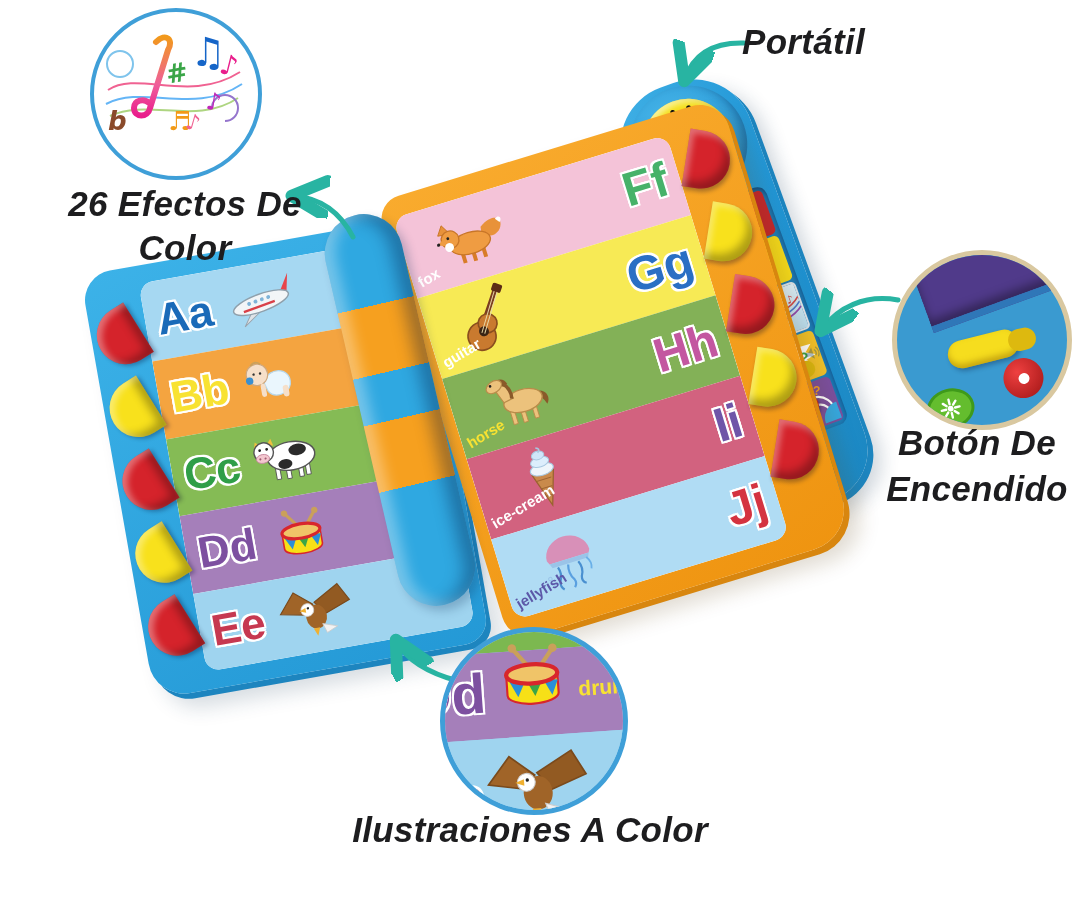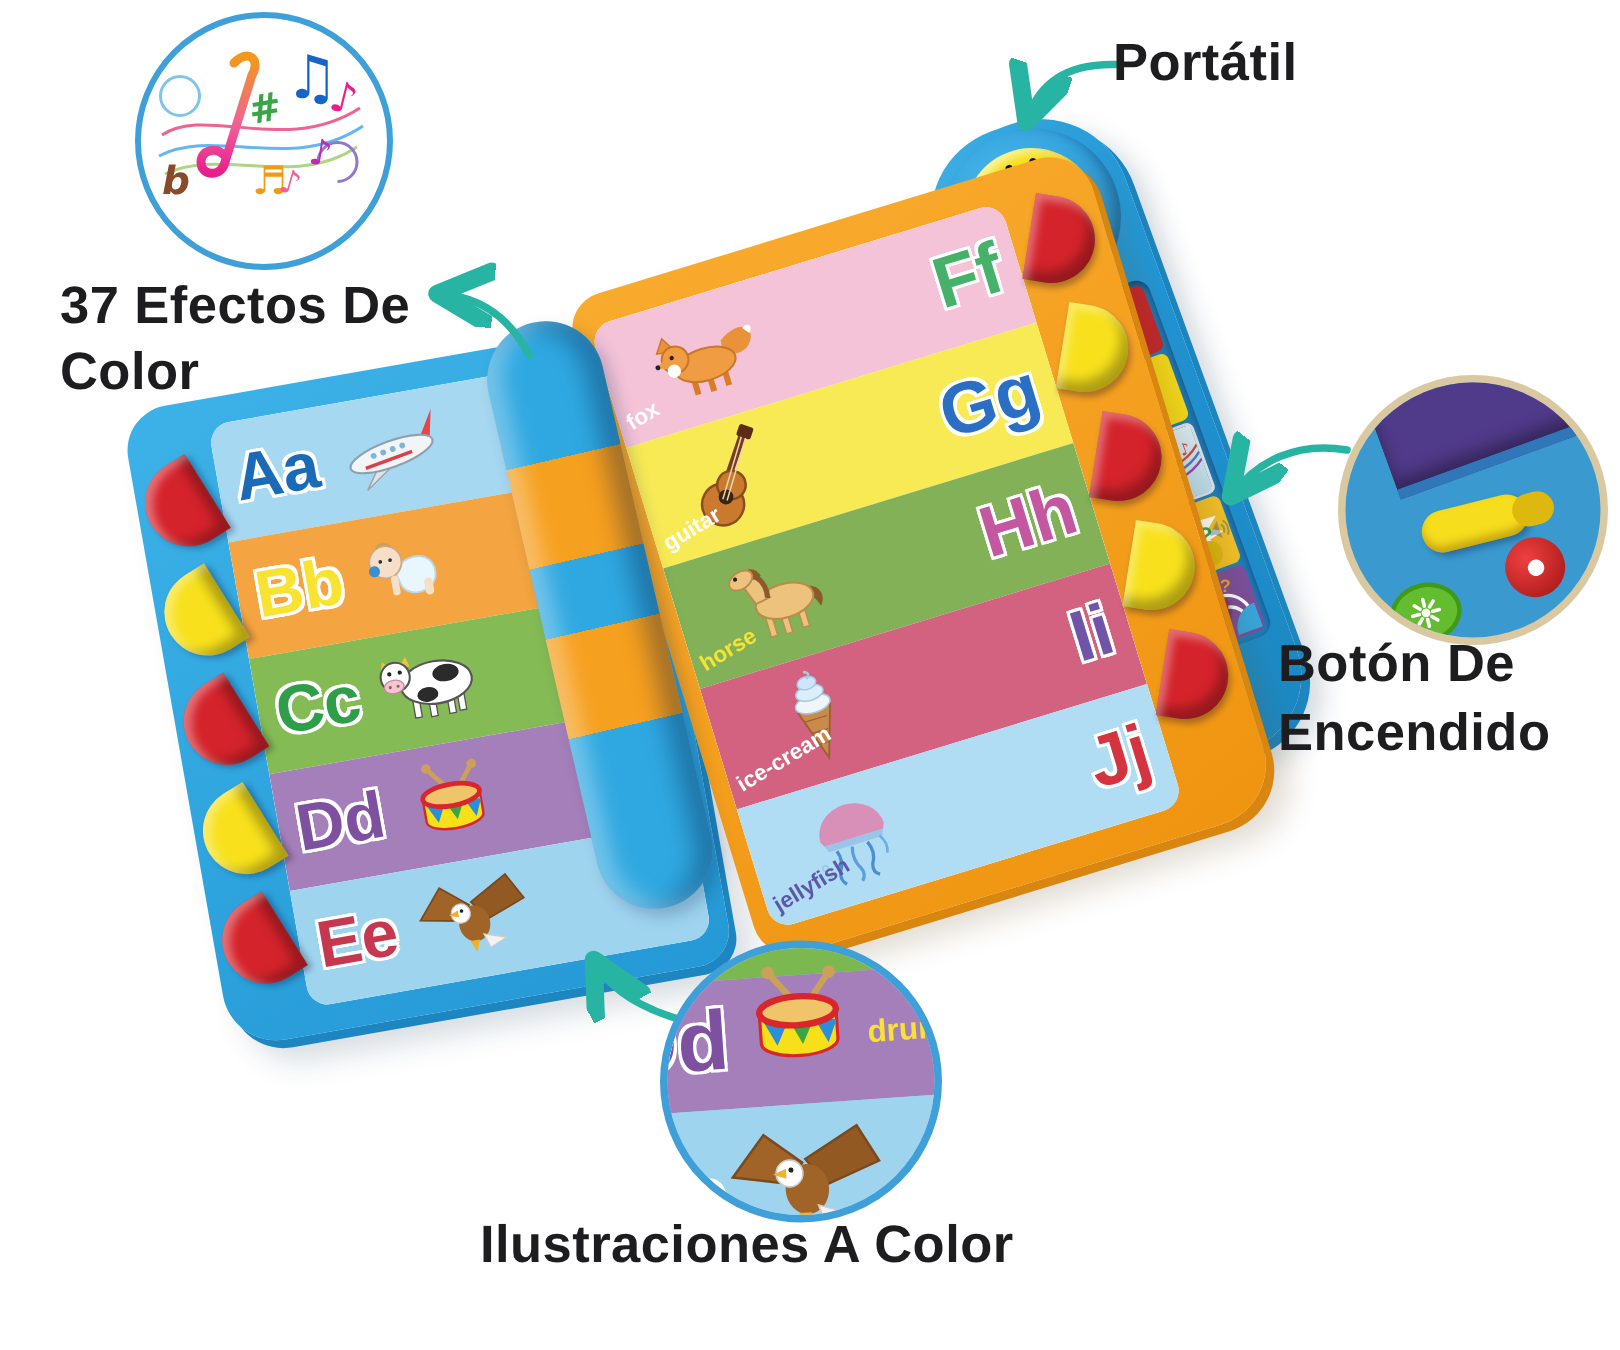--- a/index.html
+++ b/index.html
@@ -1,18 +1,18 @@
 <!DOCTYPE html>
 <html><head>
 <meta charset="utf-8">
 <style>
   html,body{margin:0;padding:0;background:#fff;}
   .canvas{position:relative;width:1080px;height:900px;background:#ffffff;overflow:hidden;
           font-family:"Liberation Sans",sans-serif;color:#1d1d1f;}
-  .ann{position:absolute;font-size:35px;font-weight:600;letter-spacing:.3px;color:#1d1d1f;z-index:7;}
+  .ann{position:absolute;font-size:35px;font-weight:600;letter-spacing:.3px;color:#1d1d1f;text-align:center;z-index:7;font-style:italic;}
 
   
   .circle{position:absolute;border-radius:50%;overflow:hidden;z-index:6;}
   .music-circle{left:90px;top:8px;width:164px;height:164px;border:4px solid #3f9fd8;background:#fff;}
   .mnote{position:absolute;font-family:"DejaVu Sans",sans-serif;font-weight:700;line-height:1;}
   .right-circle{left:892px;top:250px;width:170px;height:170px;border:5px solid #d9c8a0;background:#3a9ad0;}
   .bottom-circle{left:440px;top:627px;width:178px;height:178px;border:5px solid #3f9fd8;background:#9fd4ef;}
 
   
   .page{position:absolute;}
@@ -137,21 +137,21 @@
     <span class="mnote" style="left: 96px; top: 20px; font-size: 40px; color: rgb(21, 101, 200);">♫</span>
     <span class="mnote" style="left: 126px; top: 40px; font-size: 28px; transform: rotate(14deg); color: rgb(233, 30, 140);">♪</span>
     <span class="mnote" style="left: 112px; top: 78px; font-size: 24px; transform: rotate(8deg); color: rgb(192, 40, 185);">♪</span>
     <span class="mnote" style="left: 74px; top: 96px; font-size: 26px; color: rgb(242, 154, 22);">♬</span>
     <span class="mnote" style="left: 72px; top: 48px; font-size: 26px; transform: rotate(-10deg); color: rgb(58, 165, 71);">#</span>
     <span class="mnote" style="left: 14px; top: 96px; font-size: 26px; font-style: italic; color: rgb(138, 74, 42);">b</span>
     <span class="mnote" style="left: 92px; top: 100px; font-size: 22px; transform: rotate(16deg); color: rgb(240, 98, 146);">♪</span>
   </div>
 
   <div class="ann" style="left:40px;top:182px;width:290px;line-height:44px;">
-    <div>37 Efectos De</div>
+    <div>26 Efectos De</div>
     <div>Color</div>
   </div>
   <div class="ann" style="left:742px;top:22px;">Portátil</div>
   <div class="ann" style="left:852px;top:420px;width:250px;line-height:46px;">
     <div>Botón De</div>
     <div>Encendido</div>
   </div>
   <div class="ann" style="left:320px;top:810px;width:420px;">Ilustraciones A Color</div>
 
   <div class="handle">

